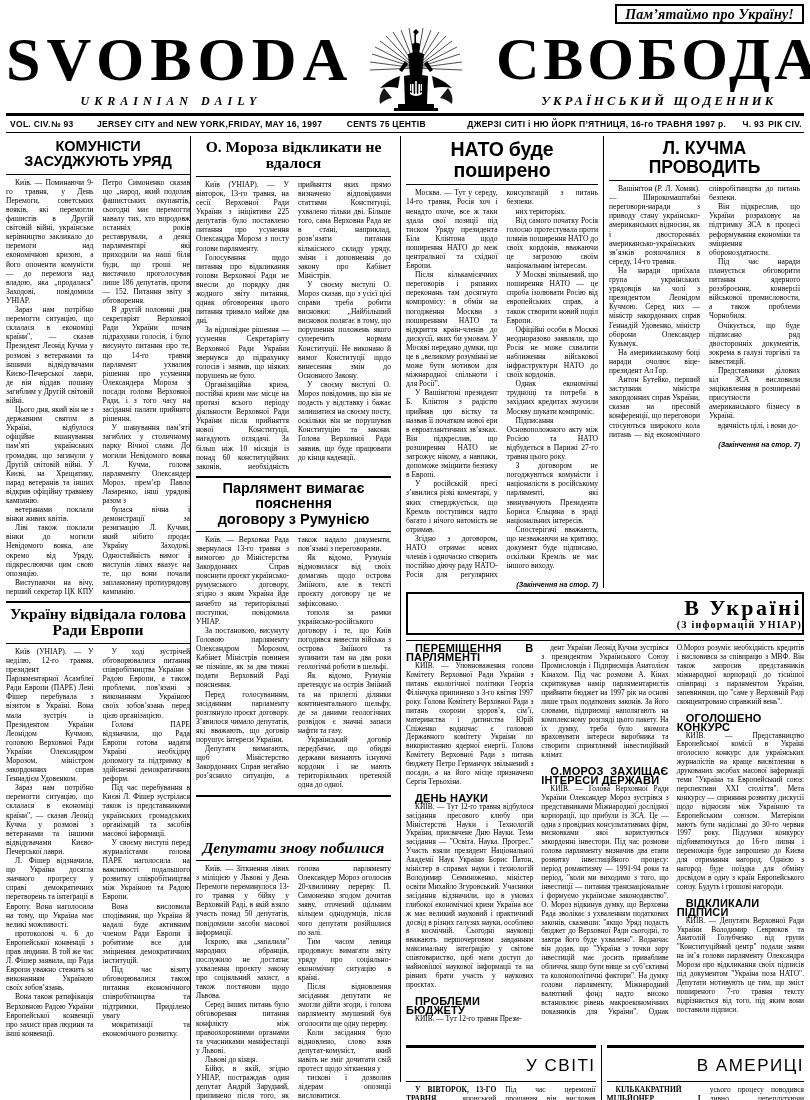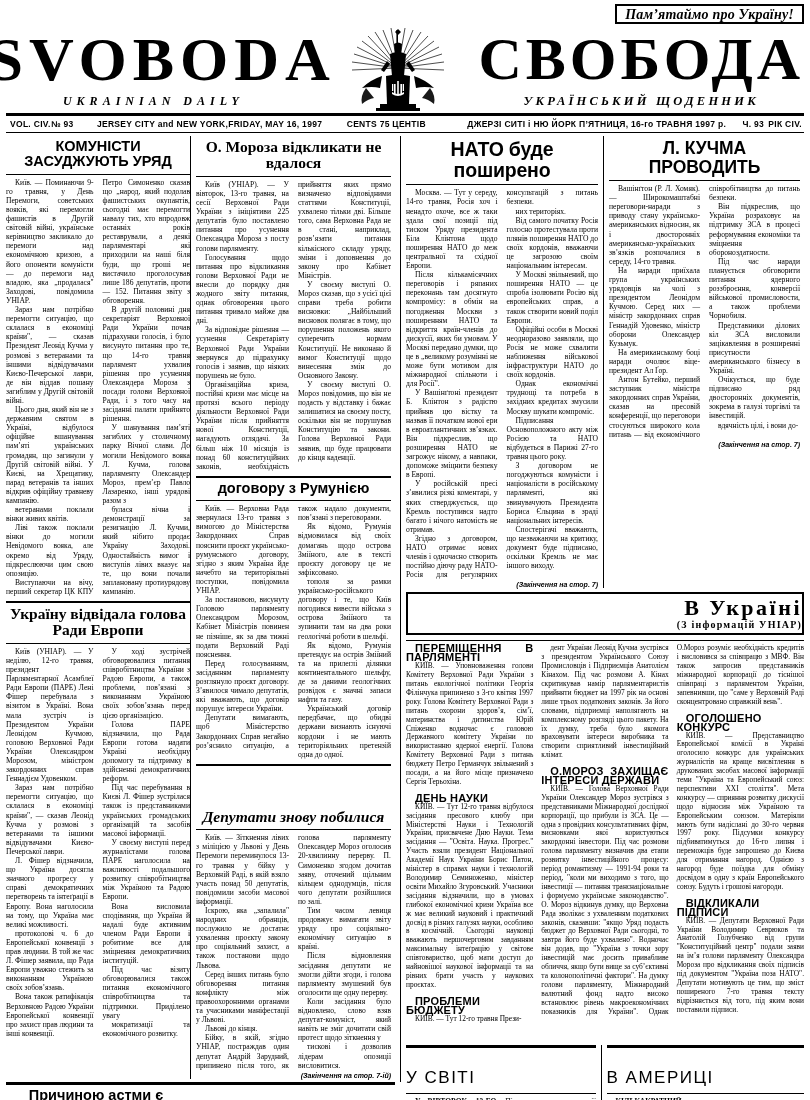--- a/index.html
+++ b/index.html
@@ -31,21 +31,21 @@
     font-family: "Liberation Serif", serif;
     font-weight: bold; font-style: italic;
     font-size: 14px; line-height: 15px;
     letter-spacing: .2px;
   }
 
   
   .masthead {
     position: relative;
     height: 86px;
-    display: flex; align-items: flex-start; justify-content: flex-end; gap: 24px;
+    display: flex; align-items: flex-start; justify-content: flex-start; gap: 24px;
   }
   .mast-side { width: 330px; text-align: center; padding-top: 2px; }
   .mast-title {
     font-family: "Liberation Serif", "DejaVu Serif", serif;
     font-weight: bold;
     font-size: 62px; line-height: 62px;
     letter-spacing: 6px;
     white-space: nowrap;
   }
   .mast-title.cyr { letter-spacing: 4px; font-size: 60px; }
@@ -161,22 +161,22 @@
     font-weight: bold; font-size: 22px;
     letter-spacing: 2.5px; line-height: 23px;
   }
   .box-uk .t2 {
     font-family: "Liberation Serif", serif;
     font-weight: bold; font-size: 10px;
     letter-spacing: 1.2px;
   }
   .band {
     font-family: "Liberation Sans", sans-serif;
-    font-size: 17px; text-align: left;
-    padding: 20px 0 5px 0;
+    font-size: 17px; text-align: right;
+    padding: 8px 0 5px 0;
     letter-spacing: 1.5px;
   }
   .lead-bold {
     font-family: "Liberation Serif", serif;
     font-weight: bold;
   }
   .mt3 { margin-top: 3px; }
   .mt5 { margin-top: 5px; }
   .mb3 { margin-bottom: 3px; }
 
@@ -321,20 +321,21 @@
               <p>За відповідне рішення — усунення Секретаріяту Верховної Ради України звернувся до підрахунку голосів і заявив, що ніяких порушень не було.</p>
               <p>Організаційна криза, постійні кризи має місце на протязі всього періоду діяльности Верховної Ради України після прийняття нової Конституції, нагадують оглядачі. За більш ніж 10 місяців із понад 60 конституційних законів, необхідність прийняття яких прямо визначено відповідними статтями Конституції, ухвалено тільки дві. Більше того, сама Верховна Рада не в стані, наприклад, розв’язати питання кількісного складу уряду, зміни і доповнення до закону про Кабінет Міністрів.</p>
               <p>У своєму виступі О. Мороз сказав, що з усієї цієї справи треба робити висновки: „Найбільший висновок полягає в тому, що порушення положень якого суперечить нормам Конституції. Не виконано й вимог Конституції щодо винесення змін до Основного Закону.</p>
               <p>У своєму виступі О. Мороз повідомив, що він не подасть у відставку і бажає залишатися на своєму посту, оскільки він не порушував Конституцію та закони. Голова Верховної Ради заявив, що буде працювати до кінця каденції.</p>
             </div>
           </div>
 
           <div class="hr-med mt5"></div>
           <div>
             <div class="hl hl-16">
+              <div>Парлямент вимагає пояснення</div>
               <div>договору з Румунією</div>
             </div>
             <div class="rule-thin mb3"></div>
             <div class="cols2">
               <p class="first">Київ. — Верховна Рада звернулася 13-го травня з вимогою до Міністерства Закордонних Справ пояснити проєкт українсько-румунського договору, згідно з яким Україна йде начебто на територіяльні поступки, повідомила УНІАР.</p>
               <p>За постановою, висунуту Головою парляменту Олександром Морозом, Кабінет Міністрів повинен не пізніше, як за два тижні подати Верховній Раді пояснення.</p>
               <p>Перед голосуванням, засіданням парламенту розглянуло проєкт договору. З’явилося чимало депутатів, які вважають, що договір порушує інтереси України.</p>
               <p>Депутати вимагають, щоб Міністерство Закордонних Справ негайно роз’яснило ситуацію, а також надало документи, пов’язані з переговорами.</p>
               <p>Як відомо, Румунія відмовилася від своїх домагань щодо островa Зміїного, але в тексті проєкту договору це не зафіксовано.</p>
               <p>тополя за рамки українсько-російського договору і те, що Київ погодився вивести війська з острова Зміїного та зупинити там на два роки геологічні роботи в шельфі.</p>
@@ -399,22 +400,22 @@
             <div>Л. КУЧМА ПРОВОДИТЬ</div>
           </div>
           <div class="rule-thin mb3"></div>
           <div class="cols2">
             <p class="first">Вашінґтон (Р. Л. Хомяк). — Широкомаштабні переговори-наради з приводу стану українсько-американських відносин, як і двосторонніх американсько-українських зв’язків розпочалися в середу, 14-го травня.</p>
             <p>На наради приїхала група українських урядовців на чолі з президентом Леонідом Кучмою. Серед них — міністр закордонних справ Геннадій Удовенко, міністр оборони Олександер Кузьмук.</p>
             <p>На американському боці наради очолює віце-президент Ал Ґор.</p>
             <p>Антон Бутейко, перший заступник міністра закордонних справ України, сказав на пресовій конференції, що переговори стосуються широкого кола питань — від економічного співробітництва до питань безпеки.</p>
             <p>Він підкреслив, що Україна розраховує на підтримку ЗСА в процесі реформування економіки та зміцнення обороноздатности.</p>
             <p>Під час наради планується обговорити питання ядерного роззброєння, конверсії військової промисловости, а також проблеми Чорнобиля.</p>
+            <p>Очікується, що буде підписано ряд двосторонніх документів, зокрема в галузі торгівлі та інвестицій.</p>
             <p>Представники ділових кіл ЗСА висловили зацікавлення в розширенні присутности американського бізнесу в Україні.</p>
-            <p>Очікується, що буде підписано ряд двосторонніх документів, зокрема в галузі торгівлі та інвестицій.</p>
             <p>вдячність цілі, і вони до-</p>
           </div>
           <div class="jump">(Закінчення на стор. 7)</div>
         </div>
       </div>
 
       <div class="box-uk">
         <div class="t1">В Україні</div>
         <div class="t2">(З інформацій УНІАР)</div>
       </div>

